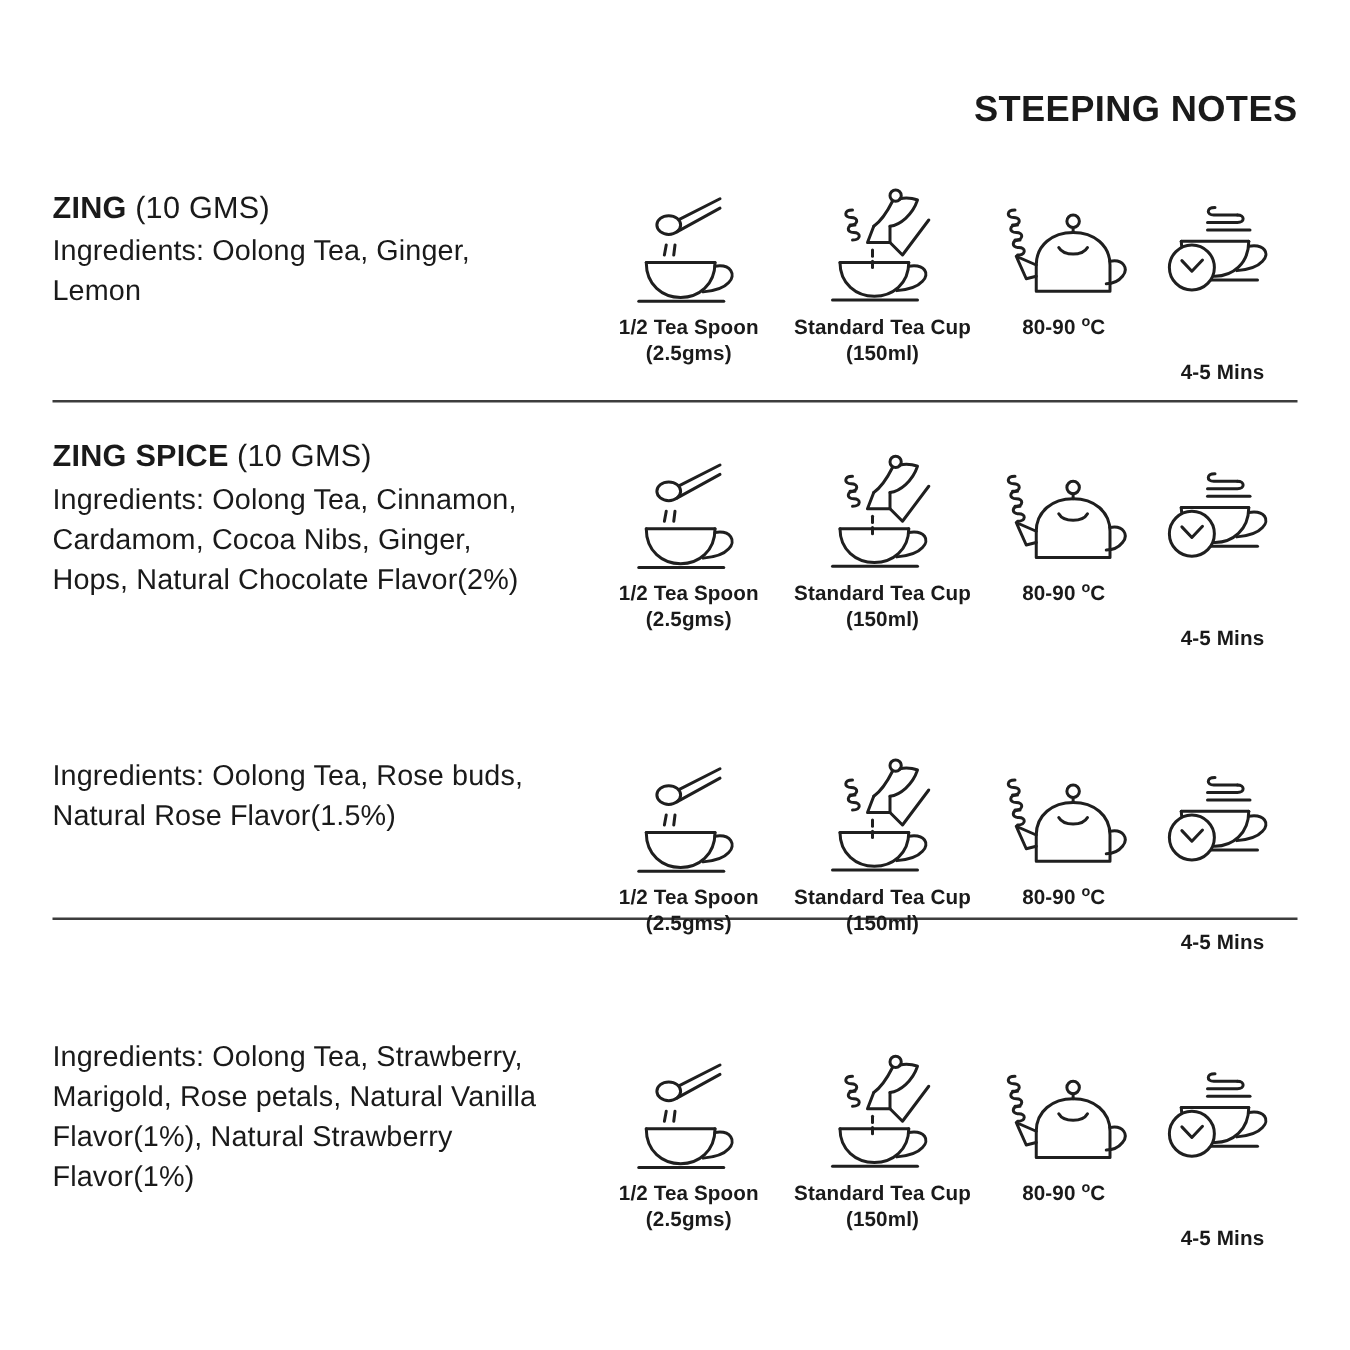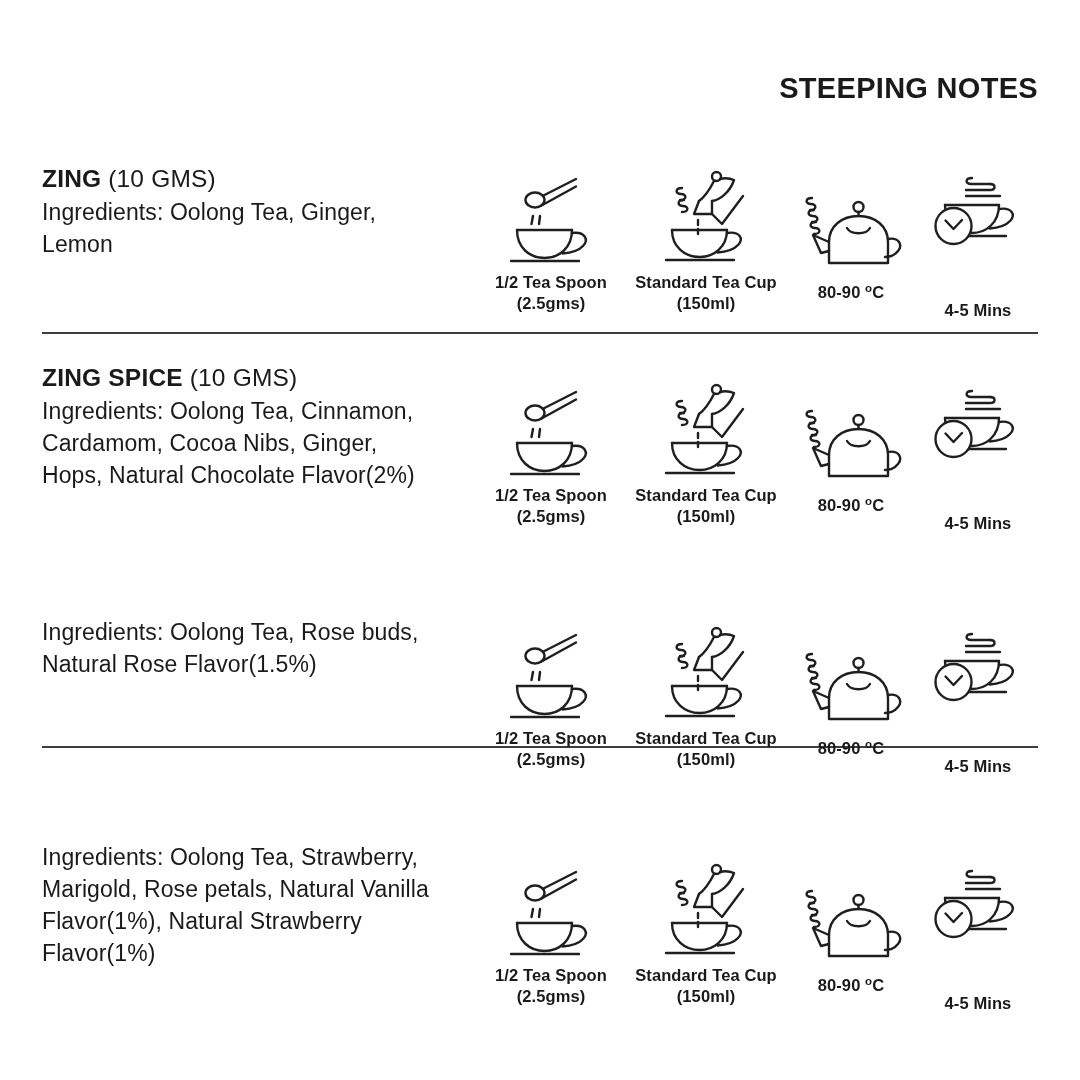--- a/index.html
+++ b/index.html
@@ -35,21 +35,21 @@
     font-weight: bold;
     letter-spacing: 0.3px;
     color: #1a1a1a;
     line-height: 1;
     white-space: nowrap;
   }
 
   
   .rows {
     position: absolute;
-    top: 152px;
+    top: 140px;
     left: 0;
     width: 1080px;
   }
   .row {
     position: relative;
     box-sizing: border-box;
   }
   .row-inner {
     position: relative;
     display: flex;
@@ -85,21 +85,21 @@
     font-weight: normal;
     letter-spacing: 0.1px;
     margin: 0;
     max-width: 400px;
   }
 
   
   .icons {
     flex: 1 1 auto;
     display: flex;
-    align-items: center;
+    align-items: flex-start;
     justify-content: flex-start;
     padding-left: 14px;
   }
   .icon-cell {
     display: flex;
     flex-direction: column;
     align-items: center;
     text-align: center;
   }
   .icon-cell.spoon   { width: 150px; }

